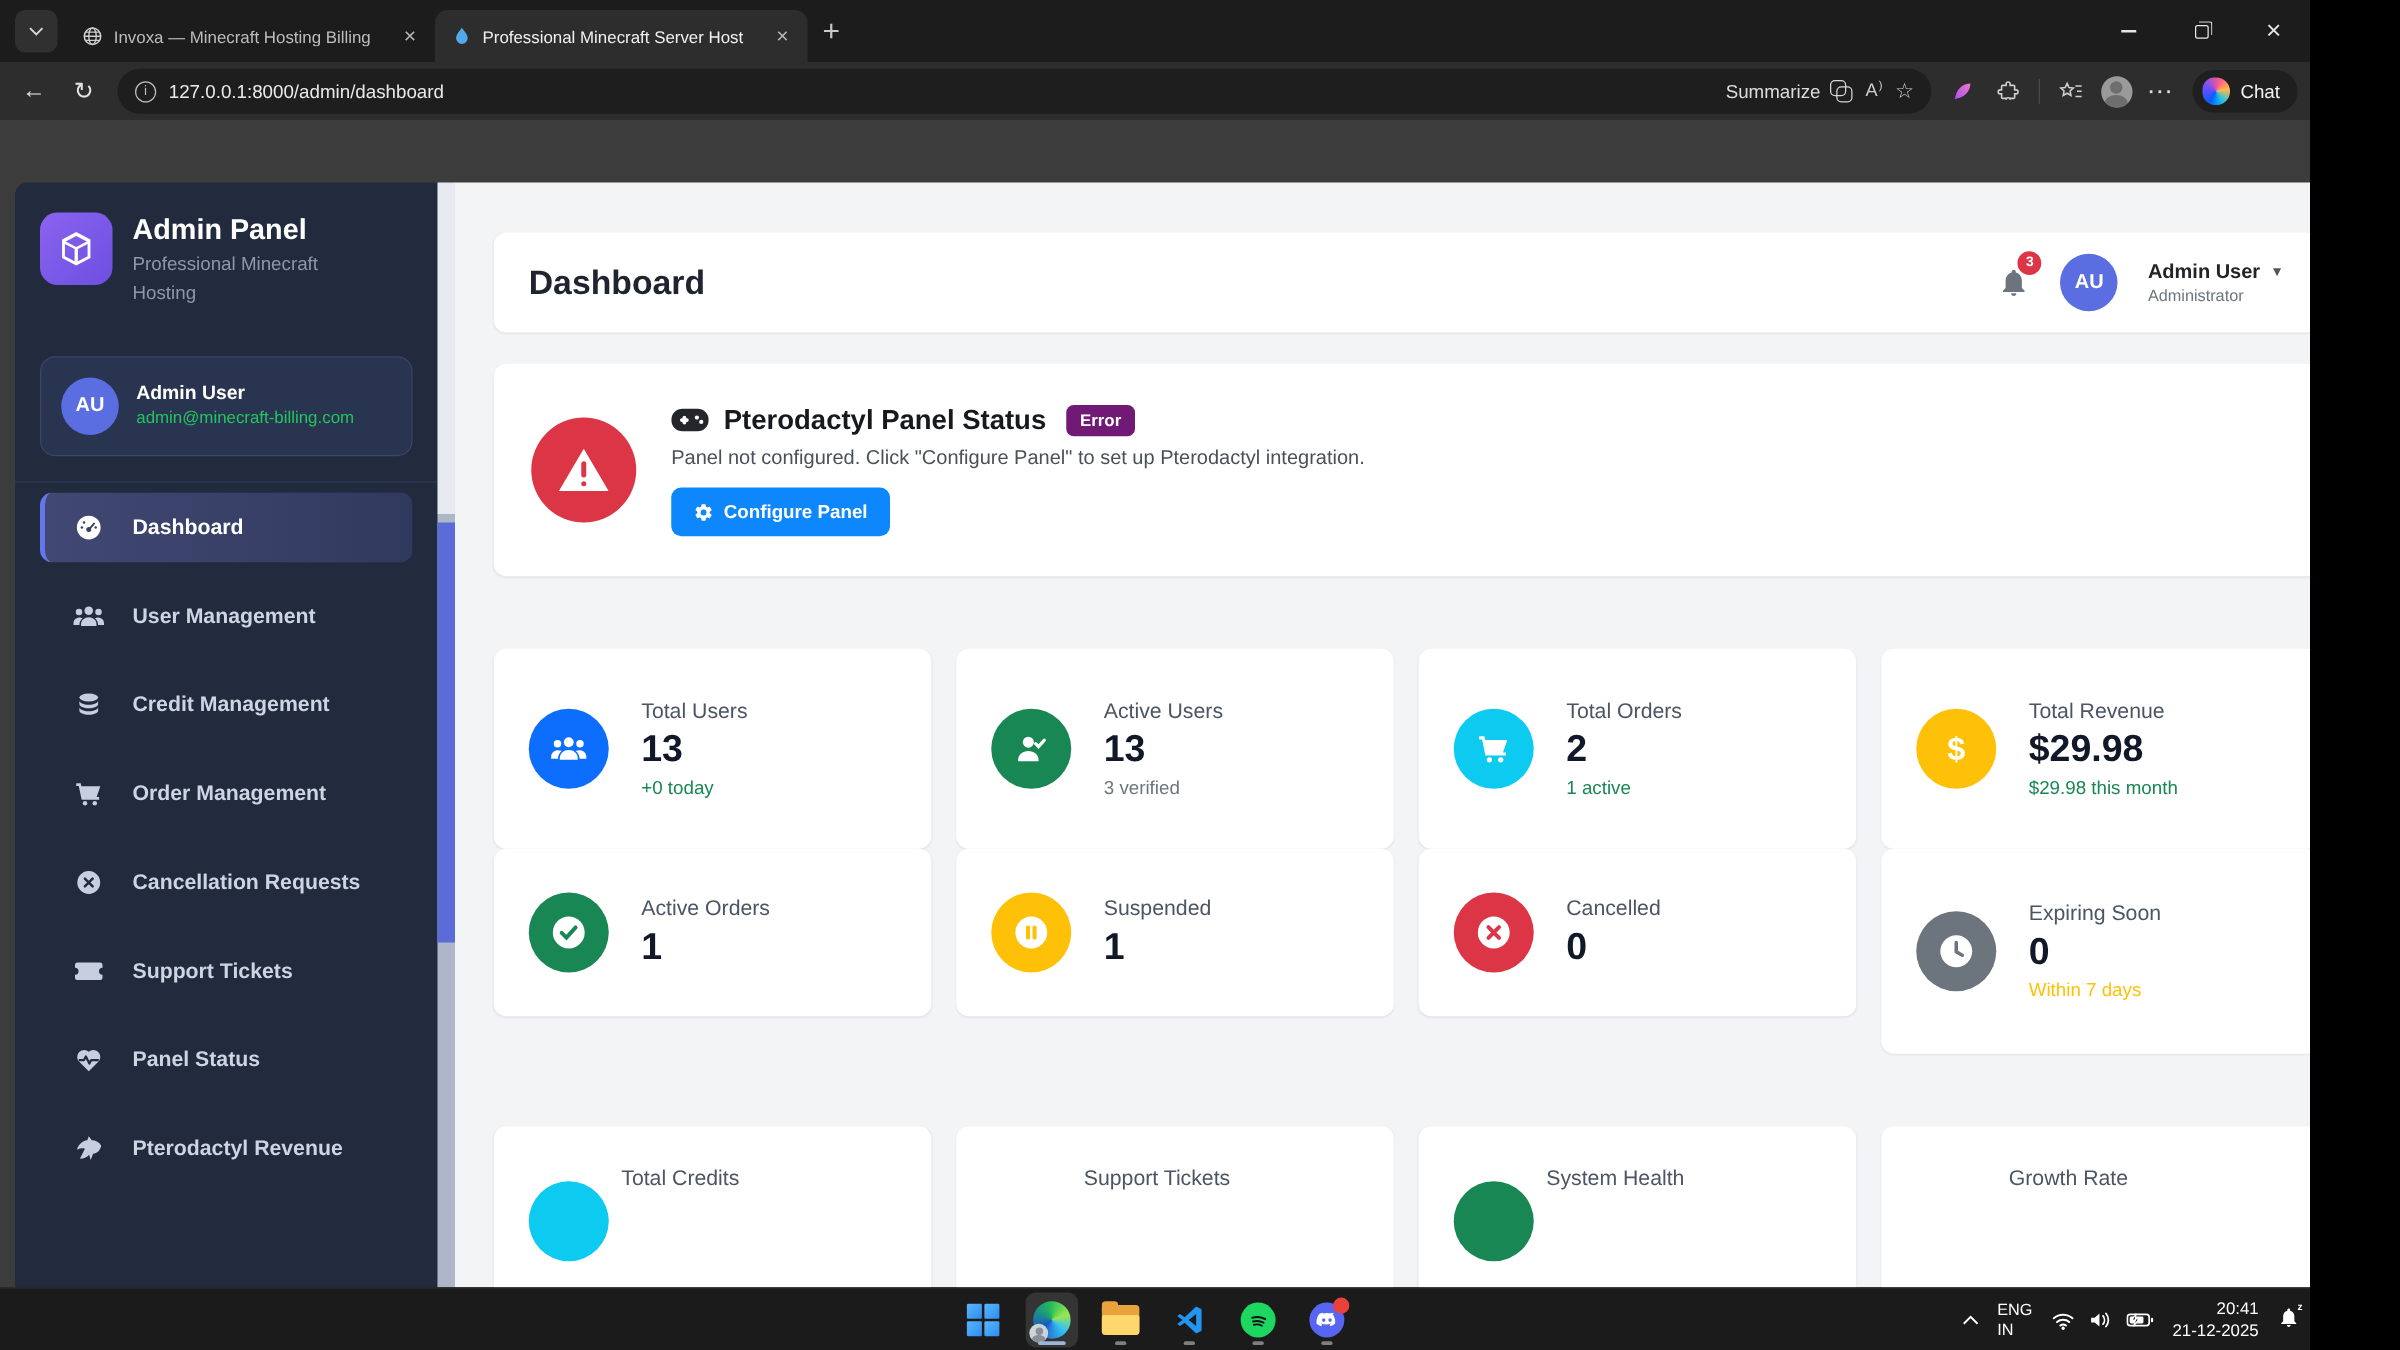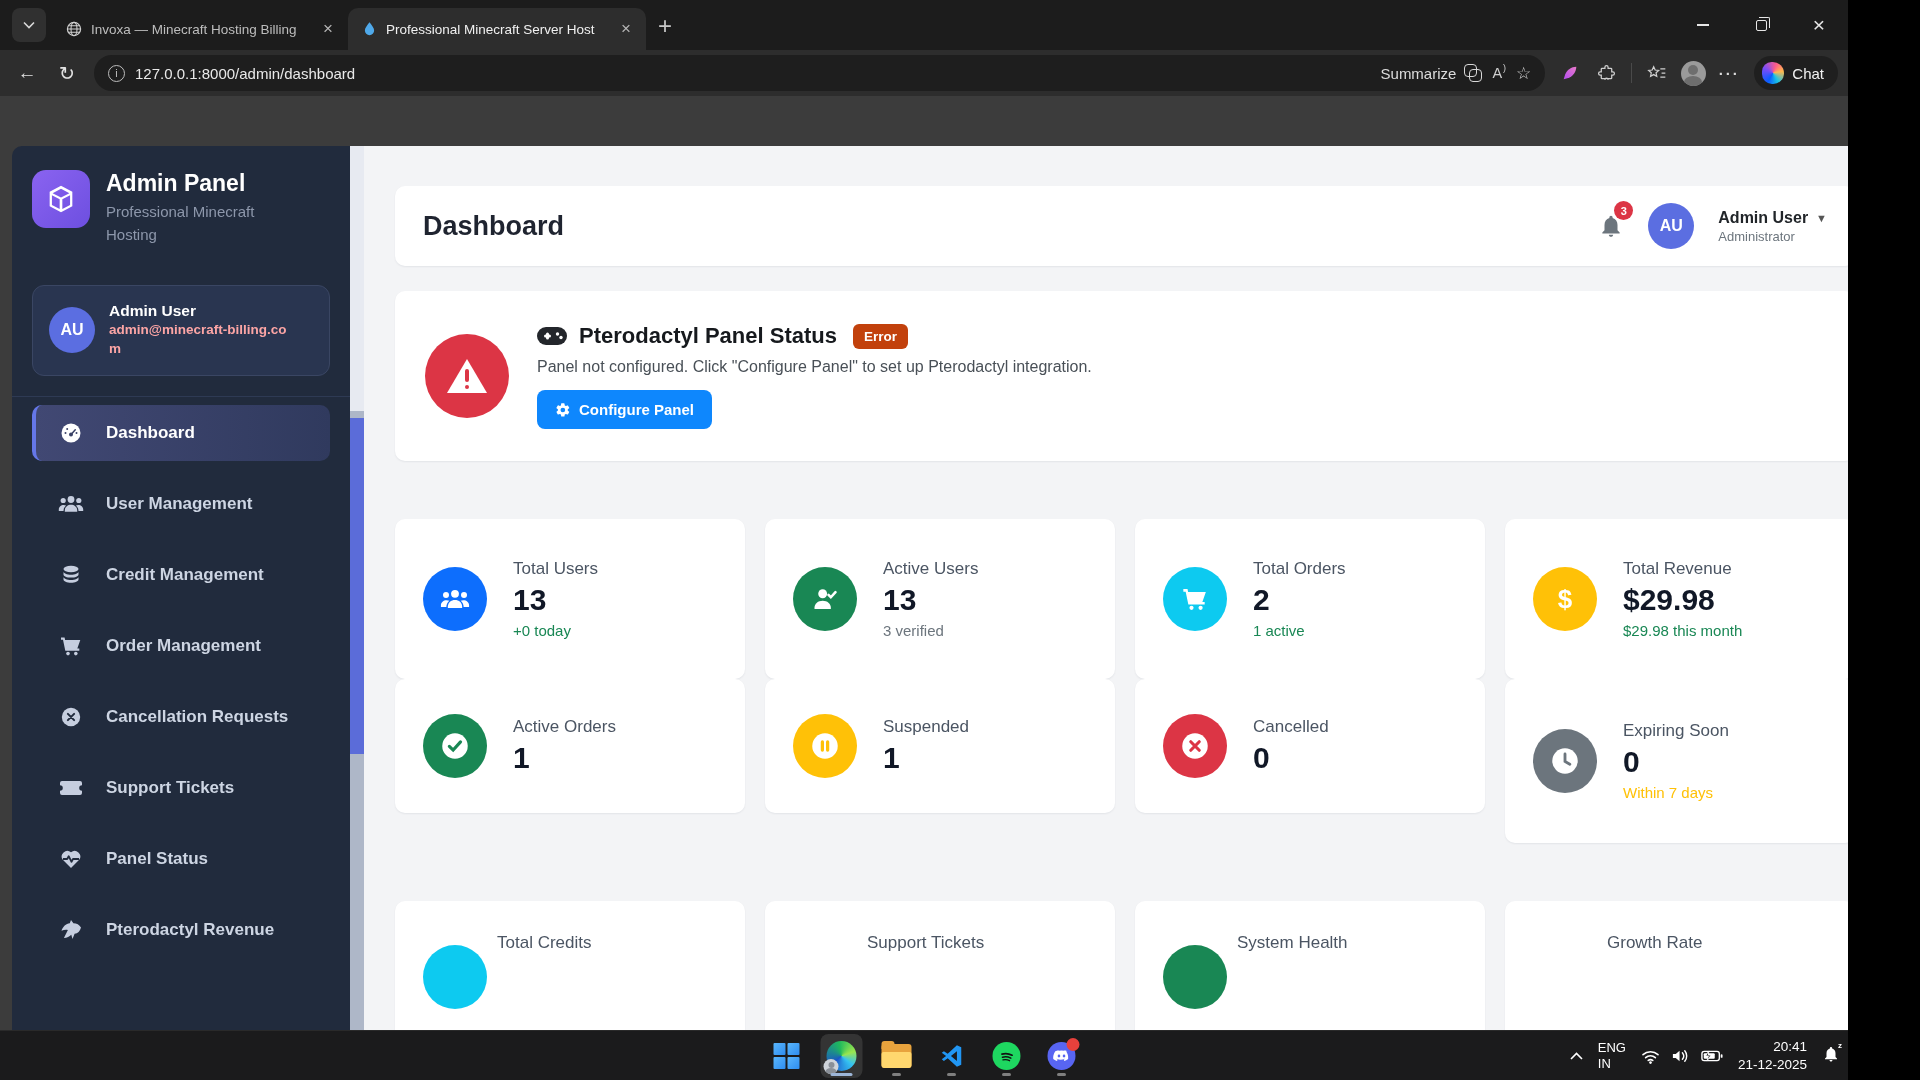--- a/index.html
+++ b/index.html
@@ -70,21 +70,21 @@
   .logo-row { display:flex; gap:16px; }
   .logo-badge { width:58px; height:58px; border-radius:14px; flex:none;
     background:linear-gradient(135deg,#8a63f0,#6d4fe0); display:flex; align-items:center; justify-content:center; }
   .s-title { font-size:23px; font-weight:700; color:#fff; }
   .s-sub { font-size:15px; color:#8d97ab; line-height:1.55; margin-top:3px; max-width:200px; }
   .user-card { margin-top:38px; background:#293550; border:1px solid #3a4663; border-radius:12px;
     padding:16px; display:flex; gap:14px; align-items:center; }
   .ucard-av { width:46px; height:46px; border-radius:50%; background:#5b6ee1; color:#fff; font-size:16px;
     font-weight:700; display:flex; align-items:center; justify-content:center; flex:none; }
   .ucard-name { font-size:15.5px; font-weight:700; color:#fff; }
-  .ucard-mail { font-size:13.5px; color:#fca5a5; line-height:1.45; max-width:180px; word-break:break-all;font-weight:bold; }
+  .ucard-mail { font-size:13.5px; color:#22c55e; line-height:1.45; max-width:180px; word-break:break-all; }
   .s-divider { height:1px; background:#2e3a54; margin:20px -20px 8px -20px; }
   .nav-item { height:56px; display:flex; align-items:center; gap:22px; padding-left:26px;
     margin-bottom:15px; border-radius:10px; color:#cdd5e3; font-size:17px; font-weight:600; }
   .nav-item.active { background:linear-gradient(90deg,#414873,#303a5e);
     border-left:4px solid #6577e8; padding-left:22px; color:#fff; }
   .nav-ic { width:26px; display:flex; justify-content:center; flex:none; }
   .nav-ic svg { fill:#c6cedf; }
   .nav-item.active .nav-ic svg { fill:#fff; }
 
   .side-scroll { position:absolute; left:350px; top:6px; width:14px; height:884px;
@@ -411,21 +411,21 @@
         <div>
           <div class="alert-title-row">
             <svg width="30" height="20" viewBox="0 0 30 20">
               <rect x="0" y="1" width="30" height="18" rx="9" fill="#23262b"></rect>
               <rect x="7" y="8.5" width="7" height="3" rx="1.5" fill="#fff"></rect>
                 <rect x="9" y="6.5" width="3" height="7" rx="1.5" fill="#fff"></rect>
               <circle cx="20.5" cy="8" r="1.7" fill="#fff"></circle>
                 <circle cx="24" cy="11.5" r="1.7" fill="#fff"></circle>
             </svg>
             <span class="alert-title">Pterodactyl Panel Status</span>
-            <span class="err-badge" style="background: #c2410c;">Error</span>
+            <span class="err-badge" style="background: #701a75;">Error</span>
           </div>
           <div class="alert-msg">Panel not configured. Click "Configure Panel" to set up Pterodactyl integration.</div>
           <button class="cfg-btn" style="background: rgb(14, 135, 253);">
             <svg width="16" height="16" viewBox="0 0 24 24" fill="#fff">
               <path d="M19.14 12.94a7 7 0 0 0 .05-.94 7 7 0 0 0-.05-.94l2.11-1.65a.5.5 0 0 0 .12-.64l-2-3.46a.5.5 0 0 0-.61-.22l-2.49 1a7.3 7.3 0 0 0-1.63-.94l-.38-2.65A.49.49 0 0 0 13.77 2h-4a.49.49 0 0 0-.49.42L8.9 5.07a7.3 7.3 0 0 0-1.63.94l-2.49-1a.5.5 0 0 0-.61.22l-2 3.46a.5.5 0 0 0 .12.64l2.11 1.65a7 7 0 0 0-.05.94 7 7 0 0 0 .05.94l-2.11 1.65a.5.5 0 0 0-.12.64l2 3.46a.5.5 0 0 0 .61.22l2.49-1a7.3 7.3 0 0 0 1.63.94l.38 2.65a.49.49 0 0 0 .49.42h4a.49.49 0 0 0 .49-.42l.38-2.65a7.3 7.3 0 0 0 1.63-.94l2.49 1a.5.5 0 0 0 .61-.22l2-3.46a.5.5 0 0 0-.12-.64zM11.77 15.5a3.5 3.5 0 1 1 3.5-3.5 3.5 3.5 0 0 1-3.5 3.5z"></path>
             </svg>
             <span>Configure Panel</span>
           </button>
         </div>
       </div>

